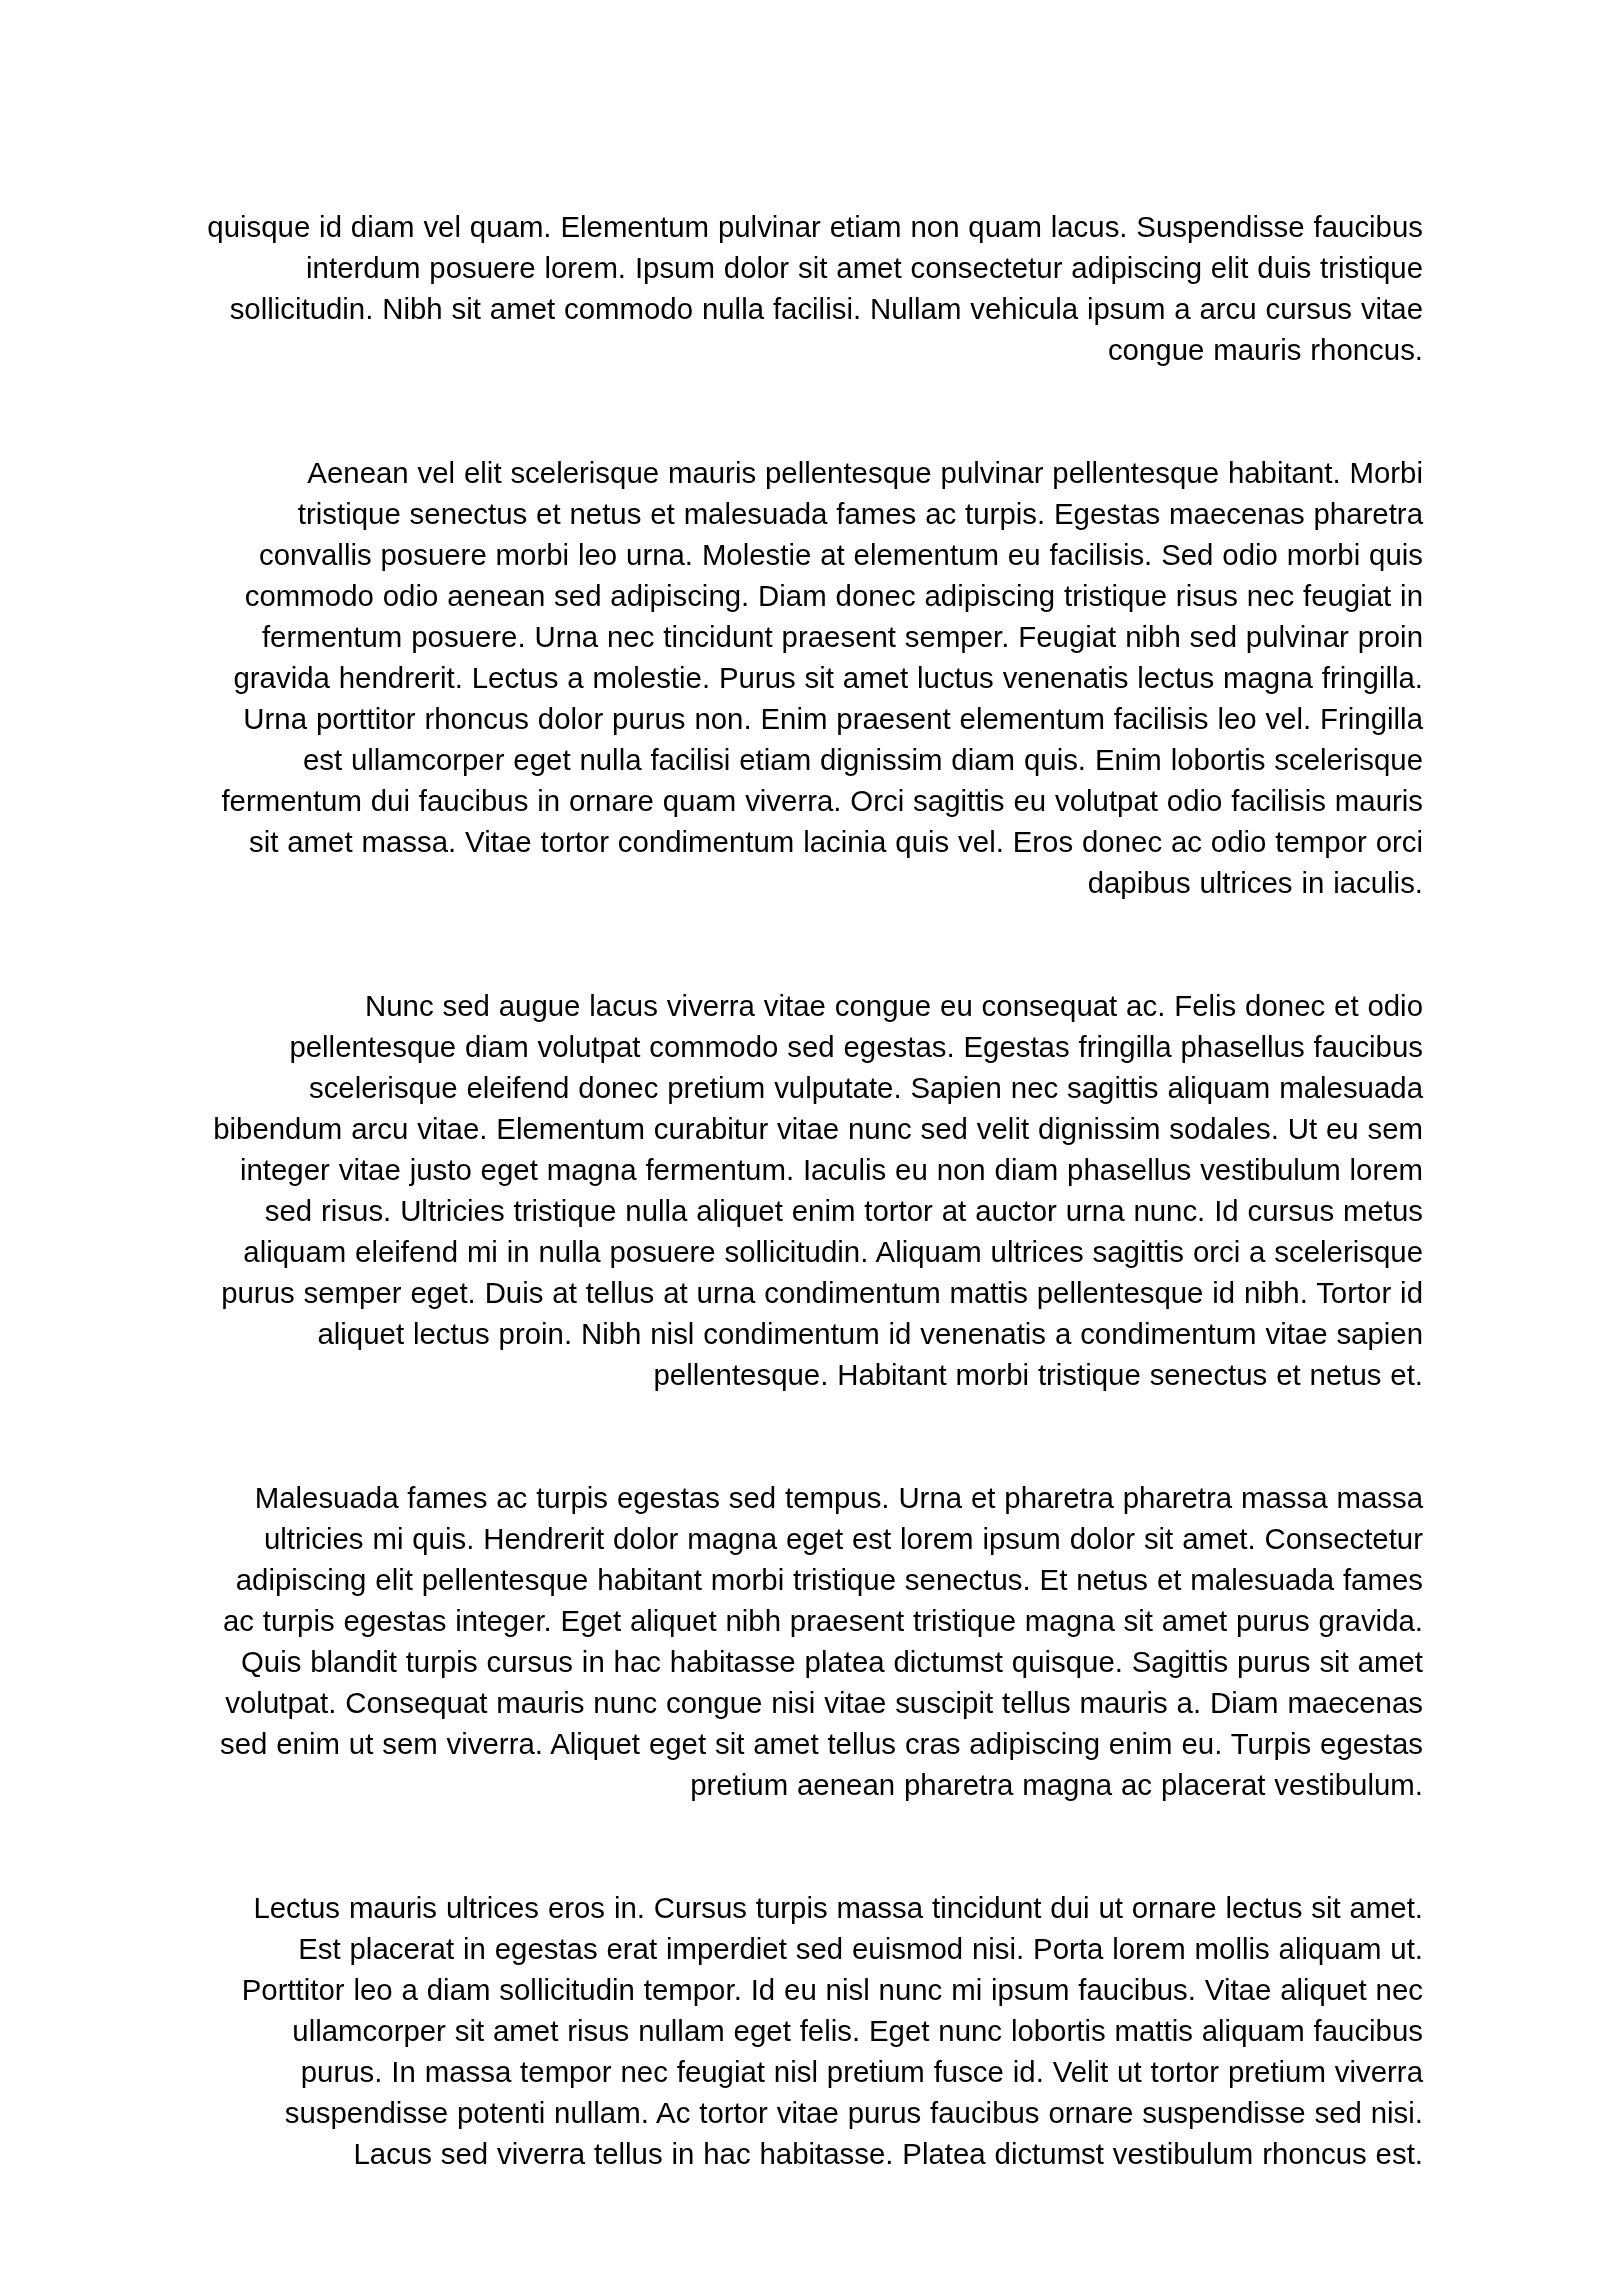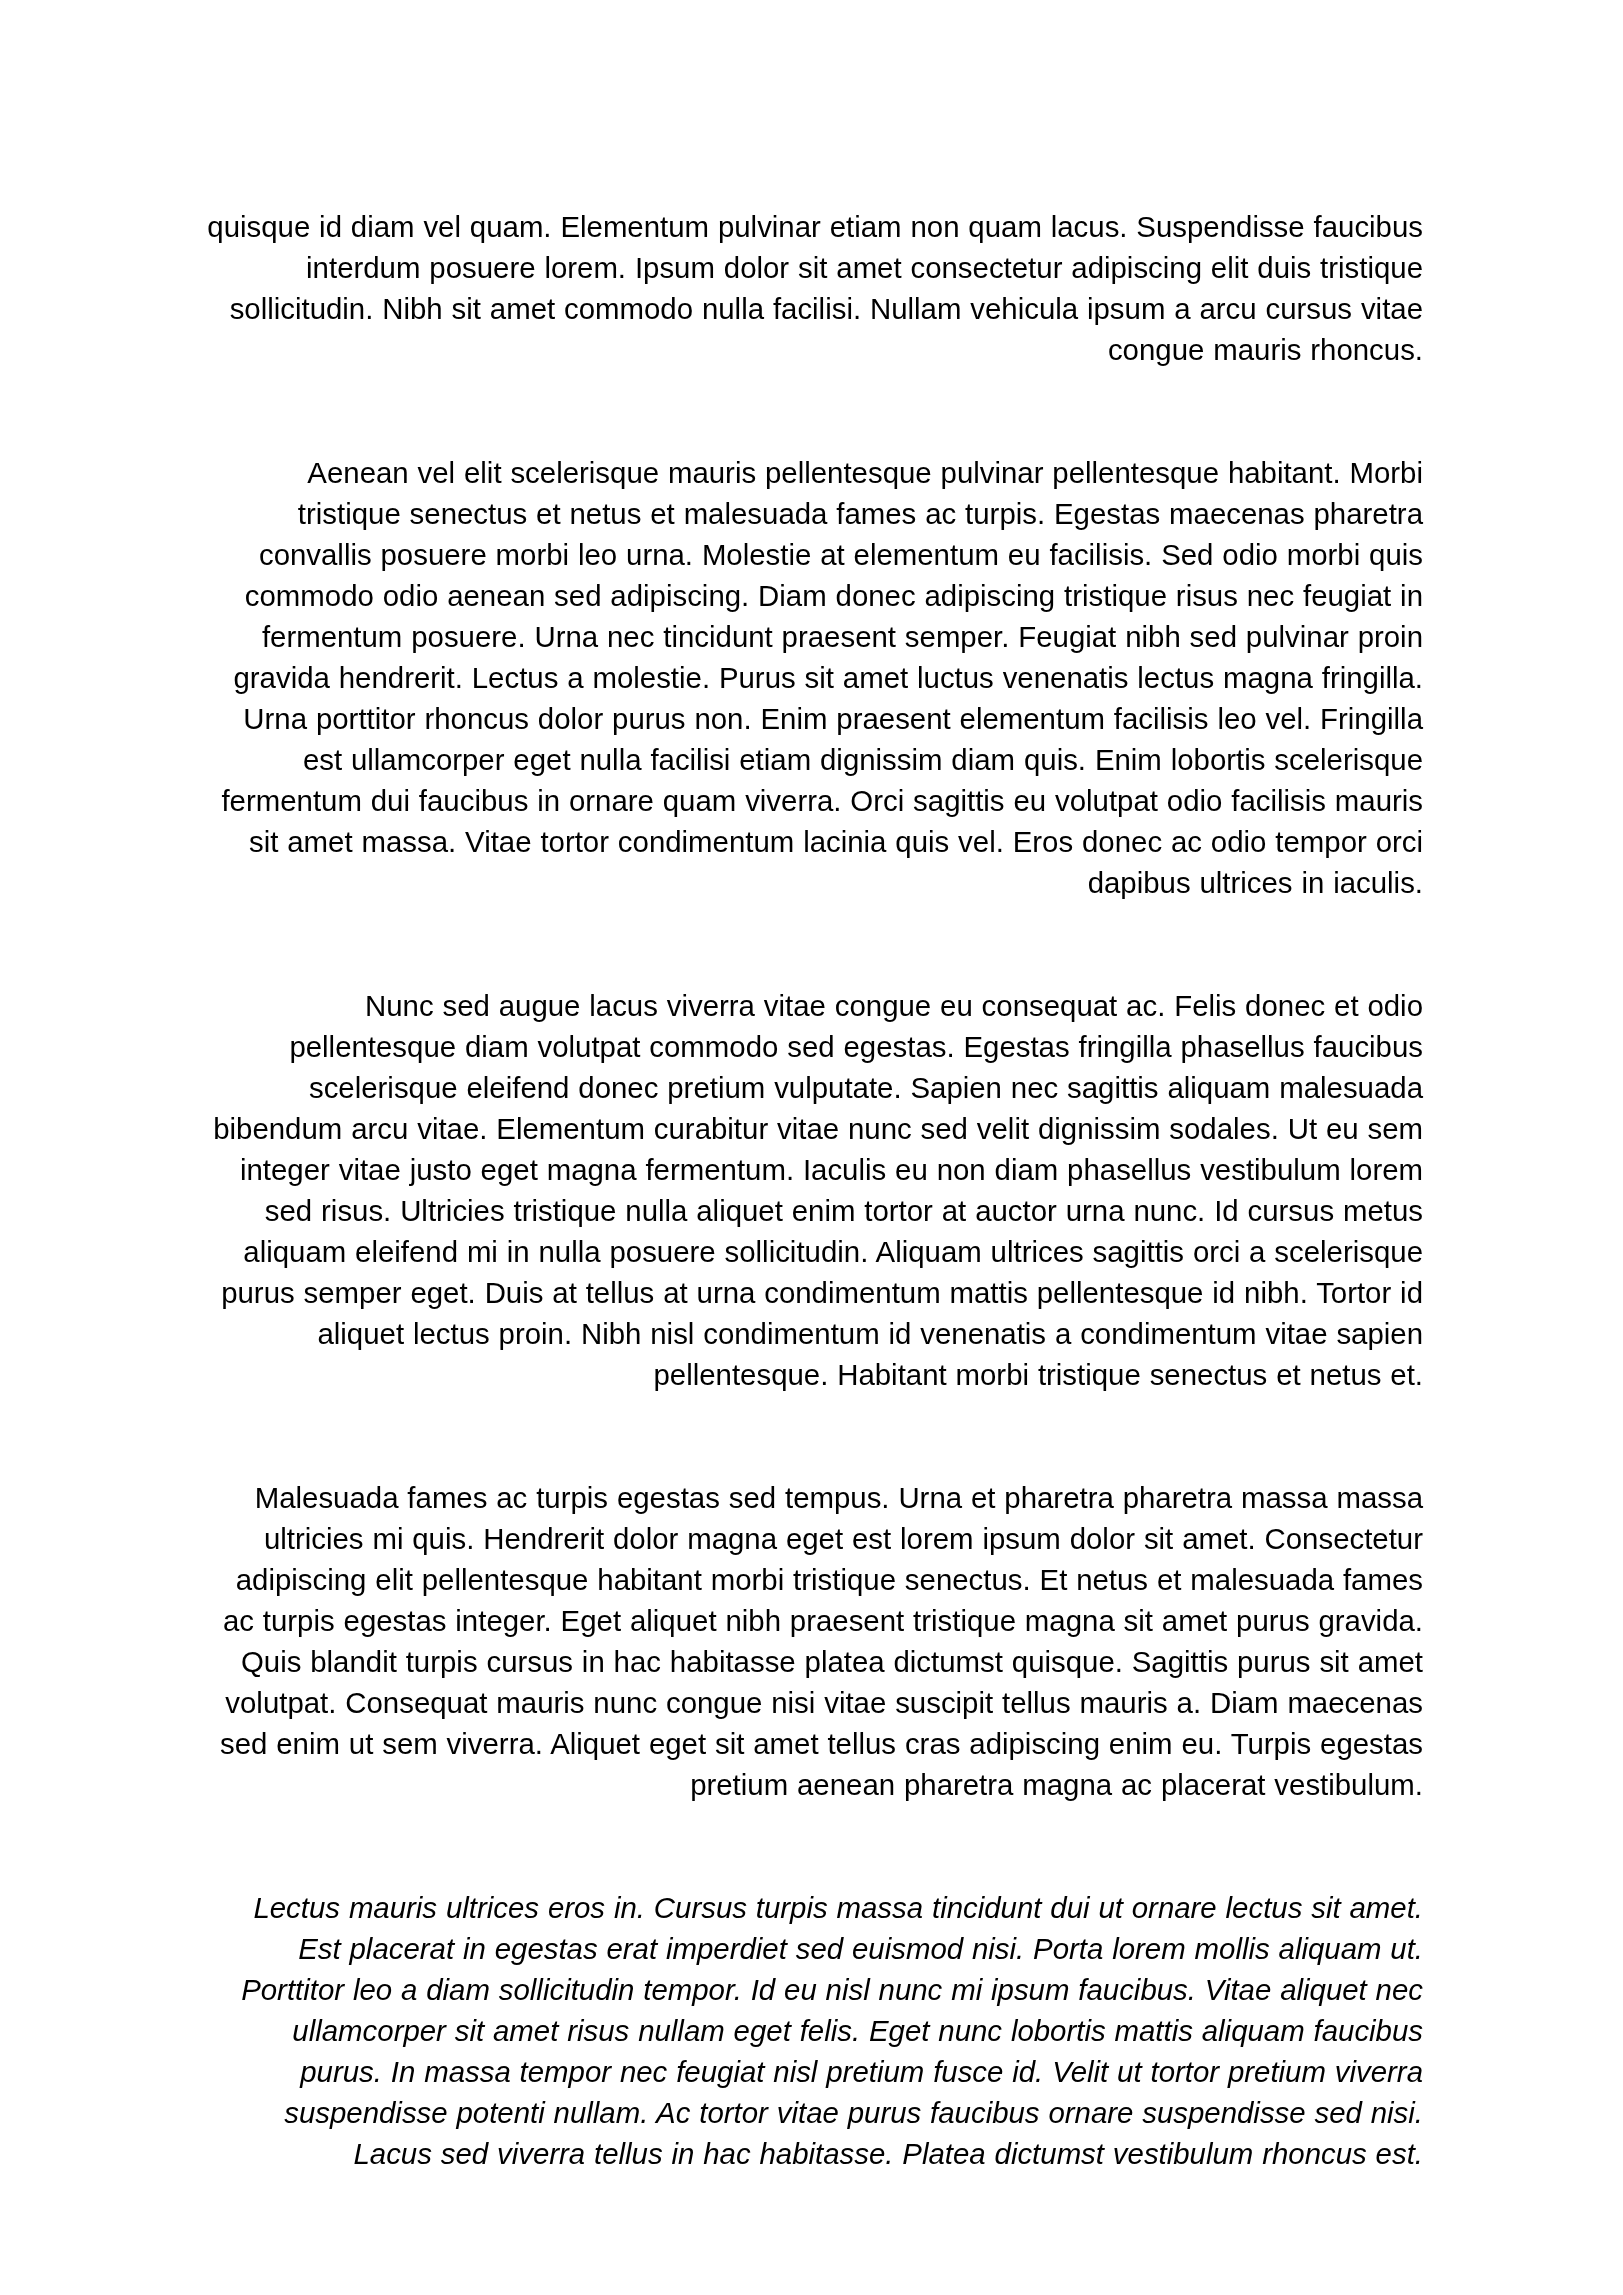--- a/index.html
+++ b/index.html
@@ -21,21 +21,20 @@
   .doc-body p {
     margin: 0 0 82px 4px;
     font-size: 29.4px;
     line-height: 41px;
     font-weight: 400;
     text-align: right;
     word-spacing: 0.7px;
   }
   .doc-body p:last-child {
     margin-bottom: 0;
-    font-style: italic;
   }
 </style>
 </head>
 <body>
 
 <div class="page">
   <div class="doc-body">
     <p>quisque id diam vel quam. Elementum pulvinar etiam non quam lacus. Suspendisse faucibus interdum posuere lorem. Ipsum dolor sit amet consectetur adipiscing elit duis tristique sollicitudin. Nibh sit amet commodo nulla facilisi. Nullam vehicula ipsum a arcu cursus vitae congue mauris rhoncus.</p>
     <p>Aenean vel elit scelerisque mauris pellentesque pulvinar pellentesque habitant. Morbi tristique senectus et netus et malesuada fames ac turpis. Egestas maecenas pharetra convallis posuere morbi leo urna. Molestie at elementum eu facilisis. Sed odio morbi quis commodo odio aenean sed adipiscing. Diam donec adipiscing tristique risus nec feugiat in fermentum posuere. Urna nec tincidunt praesent semper. Feugiat nibh sed pulvinar proin gravida hendrerit. Lectus a molestie. Purus sit amet luctus venenatis lectus magna fringilla. Urna porttitor rhoncus dolor purus non. Enim praesent elementum facilisis leo vel. Fringilla est ullamcorper eget nulla facilisi etiam dignissim diam quis. Enim lobortis scelerisque fermentum dui faucibus in ornare quam viverra. Orci sagittis eu volutpat odio facilisis mauris sit amet massa. Vitae tortor condimentum lacinia quis vel. Eros donec ac odio tempor orci dapibus ultrices in iaculis.</p>
     <p>Nunc sed augue lacus viverra vitae congue eu consequat ac. Felis donec et odio pellentesque diam volutpat commodo sed egestas. Egestas fringilla phasellus faucibus scelerisque eleifend donec pretium vulputate. Sapien nec sagittis aliquam malesuada bibendum arcu vitae. Elementum curabitur vitae nunc sed velit dignissim sodales. Ut eu sem integer vitae justo eget magna fermentum. Iaculis eu non diam phasellus vestibulum lorem sed risus. Ultricies tristique nulla aliquet enim tortor at auctor urna nunc. Id cursus metus aliquam eleifend mi in nulla posuere sollicitudin. Aliquam ultrices sagittis orci a scelerisque purus semper eget. Duis at tellus at urna condimentum mattis pellentesque id nibh. Tortor id aliquet lectus proin. Nibh nisl condimentum id venenatis a condimentum vitae sapien pellentesque. Habitant morbi tristique senectus et netus et.</p>

